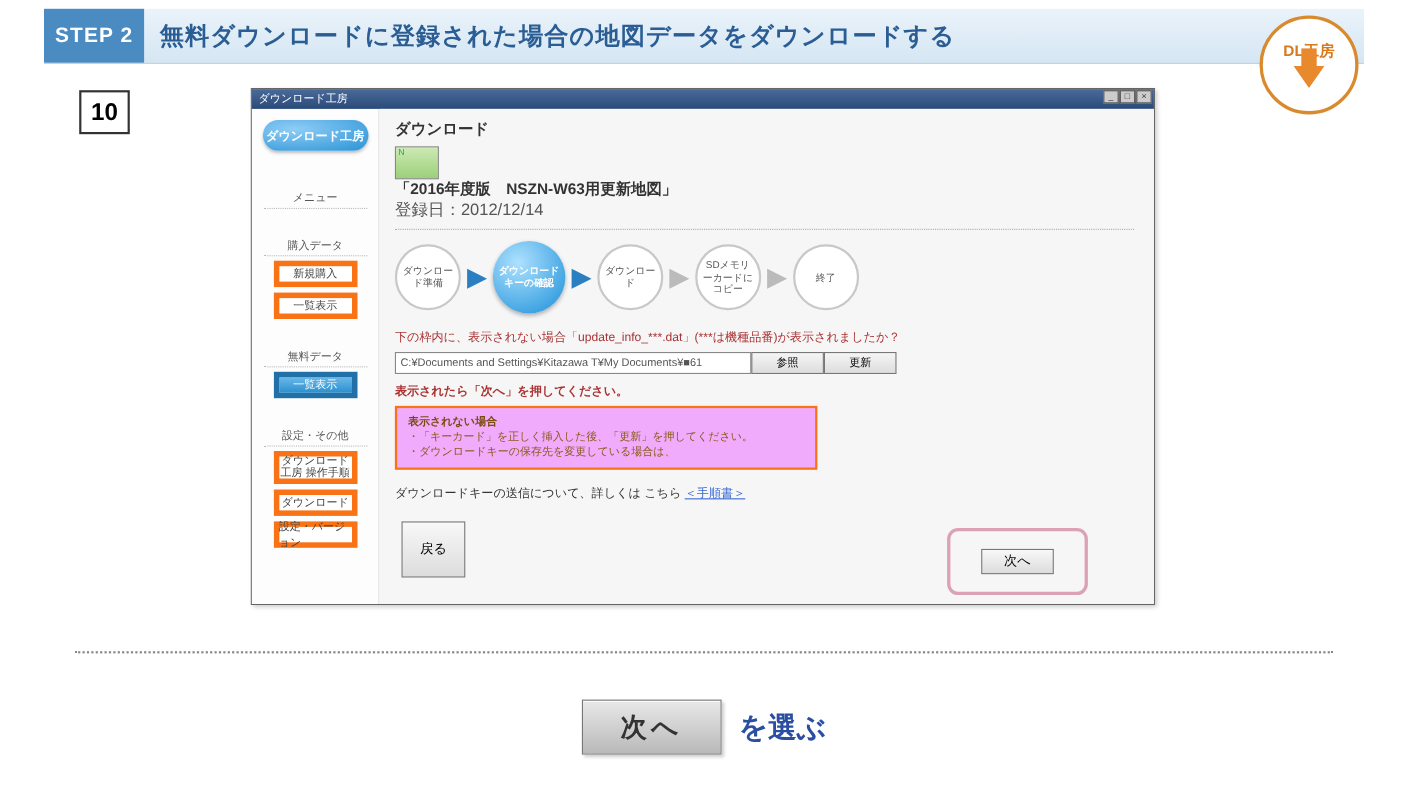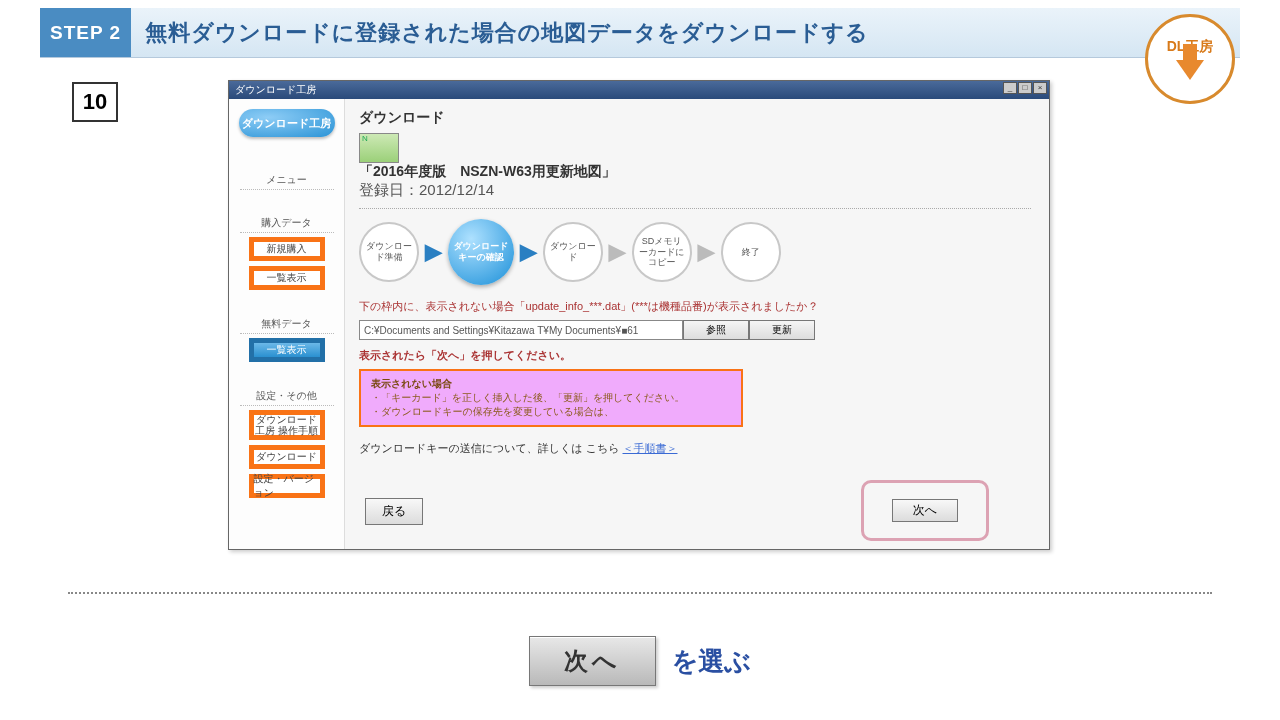--- a/index.html
+++ b/index.html
@@ -50,21 +50,21 @@
   .path-input { flex:0 0 324px; height:20px; border:1px solid #888; background:#fff; font-size:10px; padding:2px 4px; color:#555; }
   .sml-btn { height:20px; padding:0 22px; background:linear-gradient(#f5f5f5,#ddd); border:1px solid #777; font-size:10px; cursor:pointer; }
   .next-instr { font-size: 11px; color:#a33; font-weight:bold; margin-bottom:6px; }
 
   .warn-box { border: 2px solid #f97316; background:#f0abfc; padding:6px 10px; font-size:10px; color:#8a5a1a; width: 384px; line-height:1.4; }
   .warn-box .wt { font-weight:bold; color:#7a4a12; }
 
   .link-row { font-size:11px; color:#333; margin-top:14px; }
   .link-row a { color:#3a6ad4; text-decoration:underline; }
 
-  .btn-back { position:absolute; left: 20px; bottom: 24px; padding:4px 16px; font-size:12px; border:1px solid #777; background:linear-gradient(#f8f8f8,#dcdcdc); cursor:pointer; }
+  .btn-back { position:absolute; left: 20px; bottom: 24px; padding:16px 16px; font-size:12px; border:1px solid #777; background:linear-gradient(#f8f8f8,#dcdcdc); cursor:pointer; }
   .btn-next-wrap { position:absolute; right: 60px; bottom: 8px; border:3px solid #dca2b3; border-radius:10px; padding: 16px 28px; }
   .btn-next { padding:2px 20px; font-size:12px; border:1px solid #777; background:linear-gradient(#f8f8f8,#dcdcdc); cursor:pointer; }
 
   .dotted-sep { position:absolute; left:68px; right:68px; top: 592px; border-top: 2px dotted #888; }
 
   .bottom-cta { position:absolute; left: 0; right:0; top: 636px; display:flex; align-items:center; justify-content:center; gap: 16px; }
   .big-next { padding: 8px 34px; font-size: 24px; color:#333; background: linear-gradient(#e8e8e8,#b9b9b9); border:1px solid #777; box-shadow: inset 0 1px 0 #fff, 2px 2px 3px rgba(0,0,0,.2); font-weight:bold; letter-spacing:4px; cursor:pointer; }
   .cta-text { font-size: 26px; color:#2a4fa2; font-weight:bold; }
 </style>
 </head>

